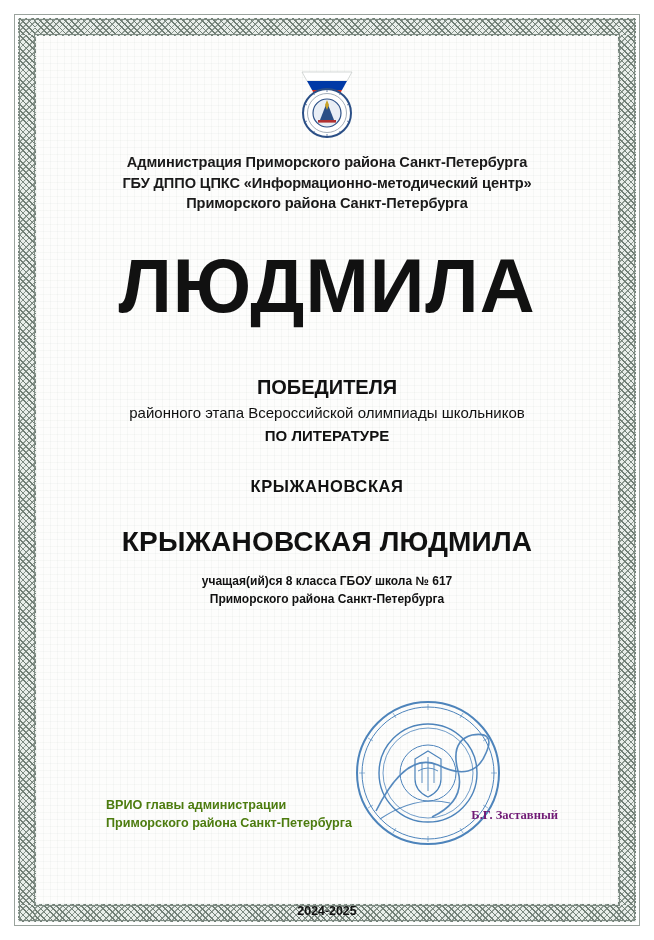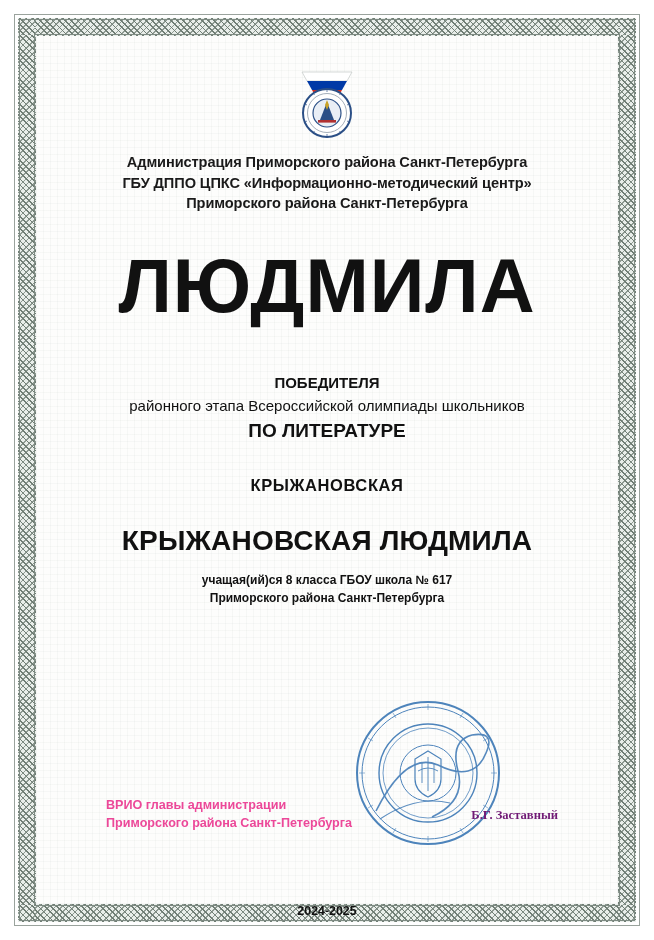--- a/index.html
+++ b/index.html
@@ -94,31 +94,31 @@
   .diploma-title {
     margin-top: 34px;
     font-size: 76px;
     font-weight: bold;
     letter-spacing: 1px;
     line-height: 1;
     color: #111;
   }
   .award-kind {
     margin-top: 48px;
-    font-size: 15px;
+    font-size: 20px;
     font-weight: bold;
     line-height: 1.5;
   }
   .award-stage {
     font-size: 15px;
     font-weight: normal;
     line-height: 1.5;
   }
   .award-subject {
-    font-size: 19px;
+    font-size: 15px;
     font-weight: bold;
     line-height: 1.5;
   }
   .awarded-word {
     margin-top: 30px;
     font-size: 16.5px;
     font-weight: bold;
     letter-spacing: 0.6px;
   }
   .recipient {
@@ -150,21 +150,21 @@
     top: 760px;
     display: flex;
     justify-content: space-between;
     align-items: flex-start;
     text-align: left;
   }
   .sign-left {
     font-size: 12.6px;
     font-weight: bold;
     line-height: 1.45;
-    color: #ec4899;
+    color: #4d7c0f;
   }
   .sign-right {
     font-size: 12.6px;
     font-weight: bold;
     color: #701a75;
     padding-top: 12px;
     font-family: Liberation Serif, serif;
   }
   .year {
     position: absolute;

